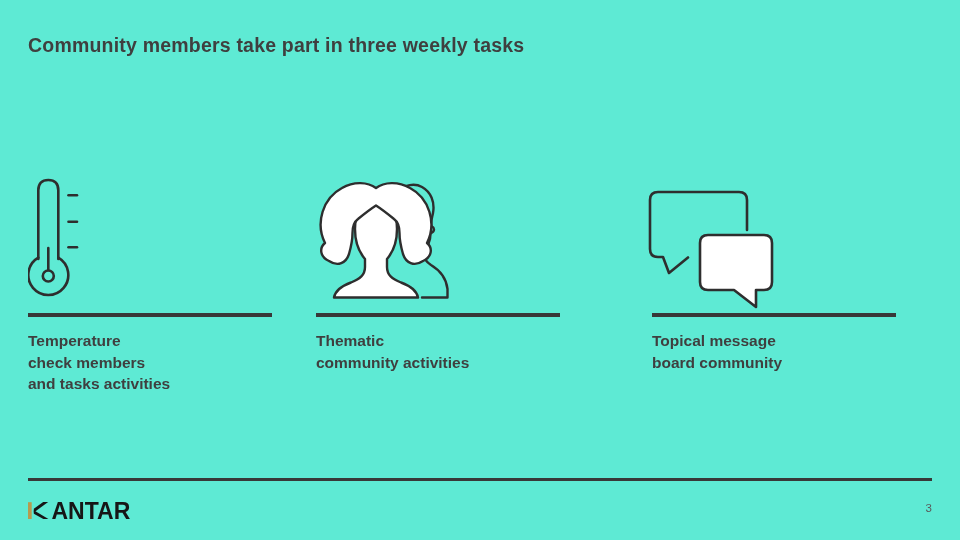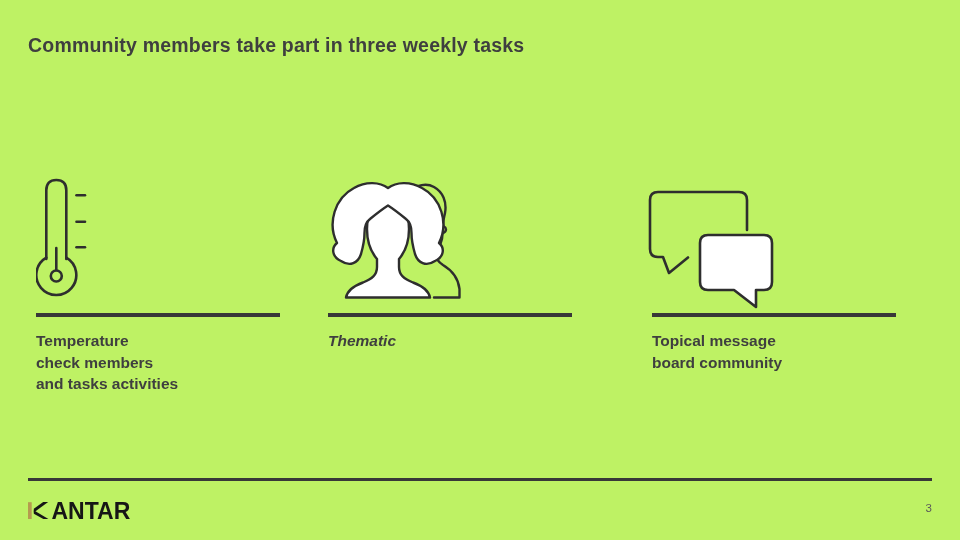--- a/index.html
+++ b/index.html
@@ -1,26 +1,26 @@
 <!DOCTYPE html>
 <html><head>
 <meta charset="utf-8">
 <style>
   html,body{margin:0;padding:0;background:#888;}
   .slide{
-    position:relative;width:960px;height:540px;background:#bef264;
+    position:relative;width:960px;height:540px;background:#5eead4;
     font-family:"Liberation Sans","DejaVu Sans",sans-serif;overflow:hidden;
   }
   .title{
     position:absolute;left:28px;top:34px;width:760px;
     font-size:19.5px;font-weight:bold;color:#3f3f3f;letter-spacing:.2px;
   }
   .column{position:absolute;top:0;width:244px;height:540px;}
-  .col-1{left:28px;margin-left:8px;}
-  .col-2{left:328px;font-style:italic;}
+  .col-1{left:28px;}
+  .col-2{left:316px;}
   .col-3{left:652px;}
   .divider{position:absolute;left:0;top:313px;width:244px;height:4px;background:#383838;}
   .label{
     position:absolute;left:0;top:330px;width:252px;
     font-size:15.5px;font-weight:bold;color:#3f3f3f;line-height:21.5px;
   }
   .icon-svg{position:absolute;}
   .footer-line{position:absolute;left:28px;top:478px;width:904px;height:3px;background:#383838;}
   .logo{position:absolute;left:28px;top:500px;}
   .page-number{
@@ -98,20 +98,21 @@
           Q 58,33 47,42
           C 43,45 41.5,50 41.5,56
           C 41.5,62 40,70 38,77
           C 35,86 27,90 18,84
           Z"></path>
       </g>
     </svg>
     <div class="divider"></div>
     <div class="label">
       <div>Thematic</div>
+      <div>community activities</div>
     </div>
   </div>
 
   <div class="column col-3">
     <svg class="icon-svg" style="left:-8px;top:185px" width="135" height="125" viewBox="0 0 135 125">
       <g stroke="#2e2e2e" stroke-width="2.6" stroke-linecap="round" stroke-linejoin="round">
         <path fill="none" d="
           M 103,45
           L 103,15 Q 103,7 95,7
           L 14,7 Q 6,7 6,15

